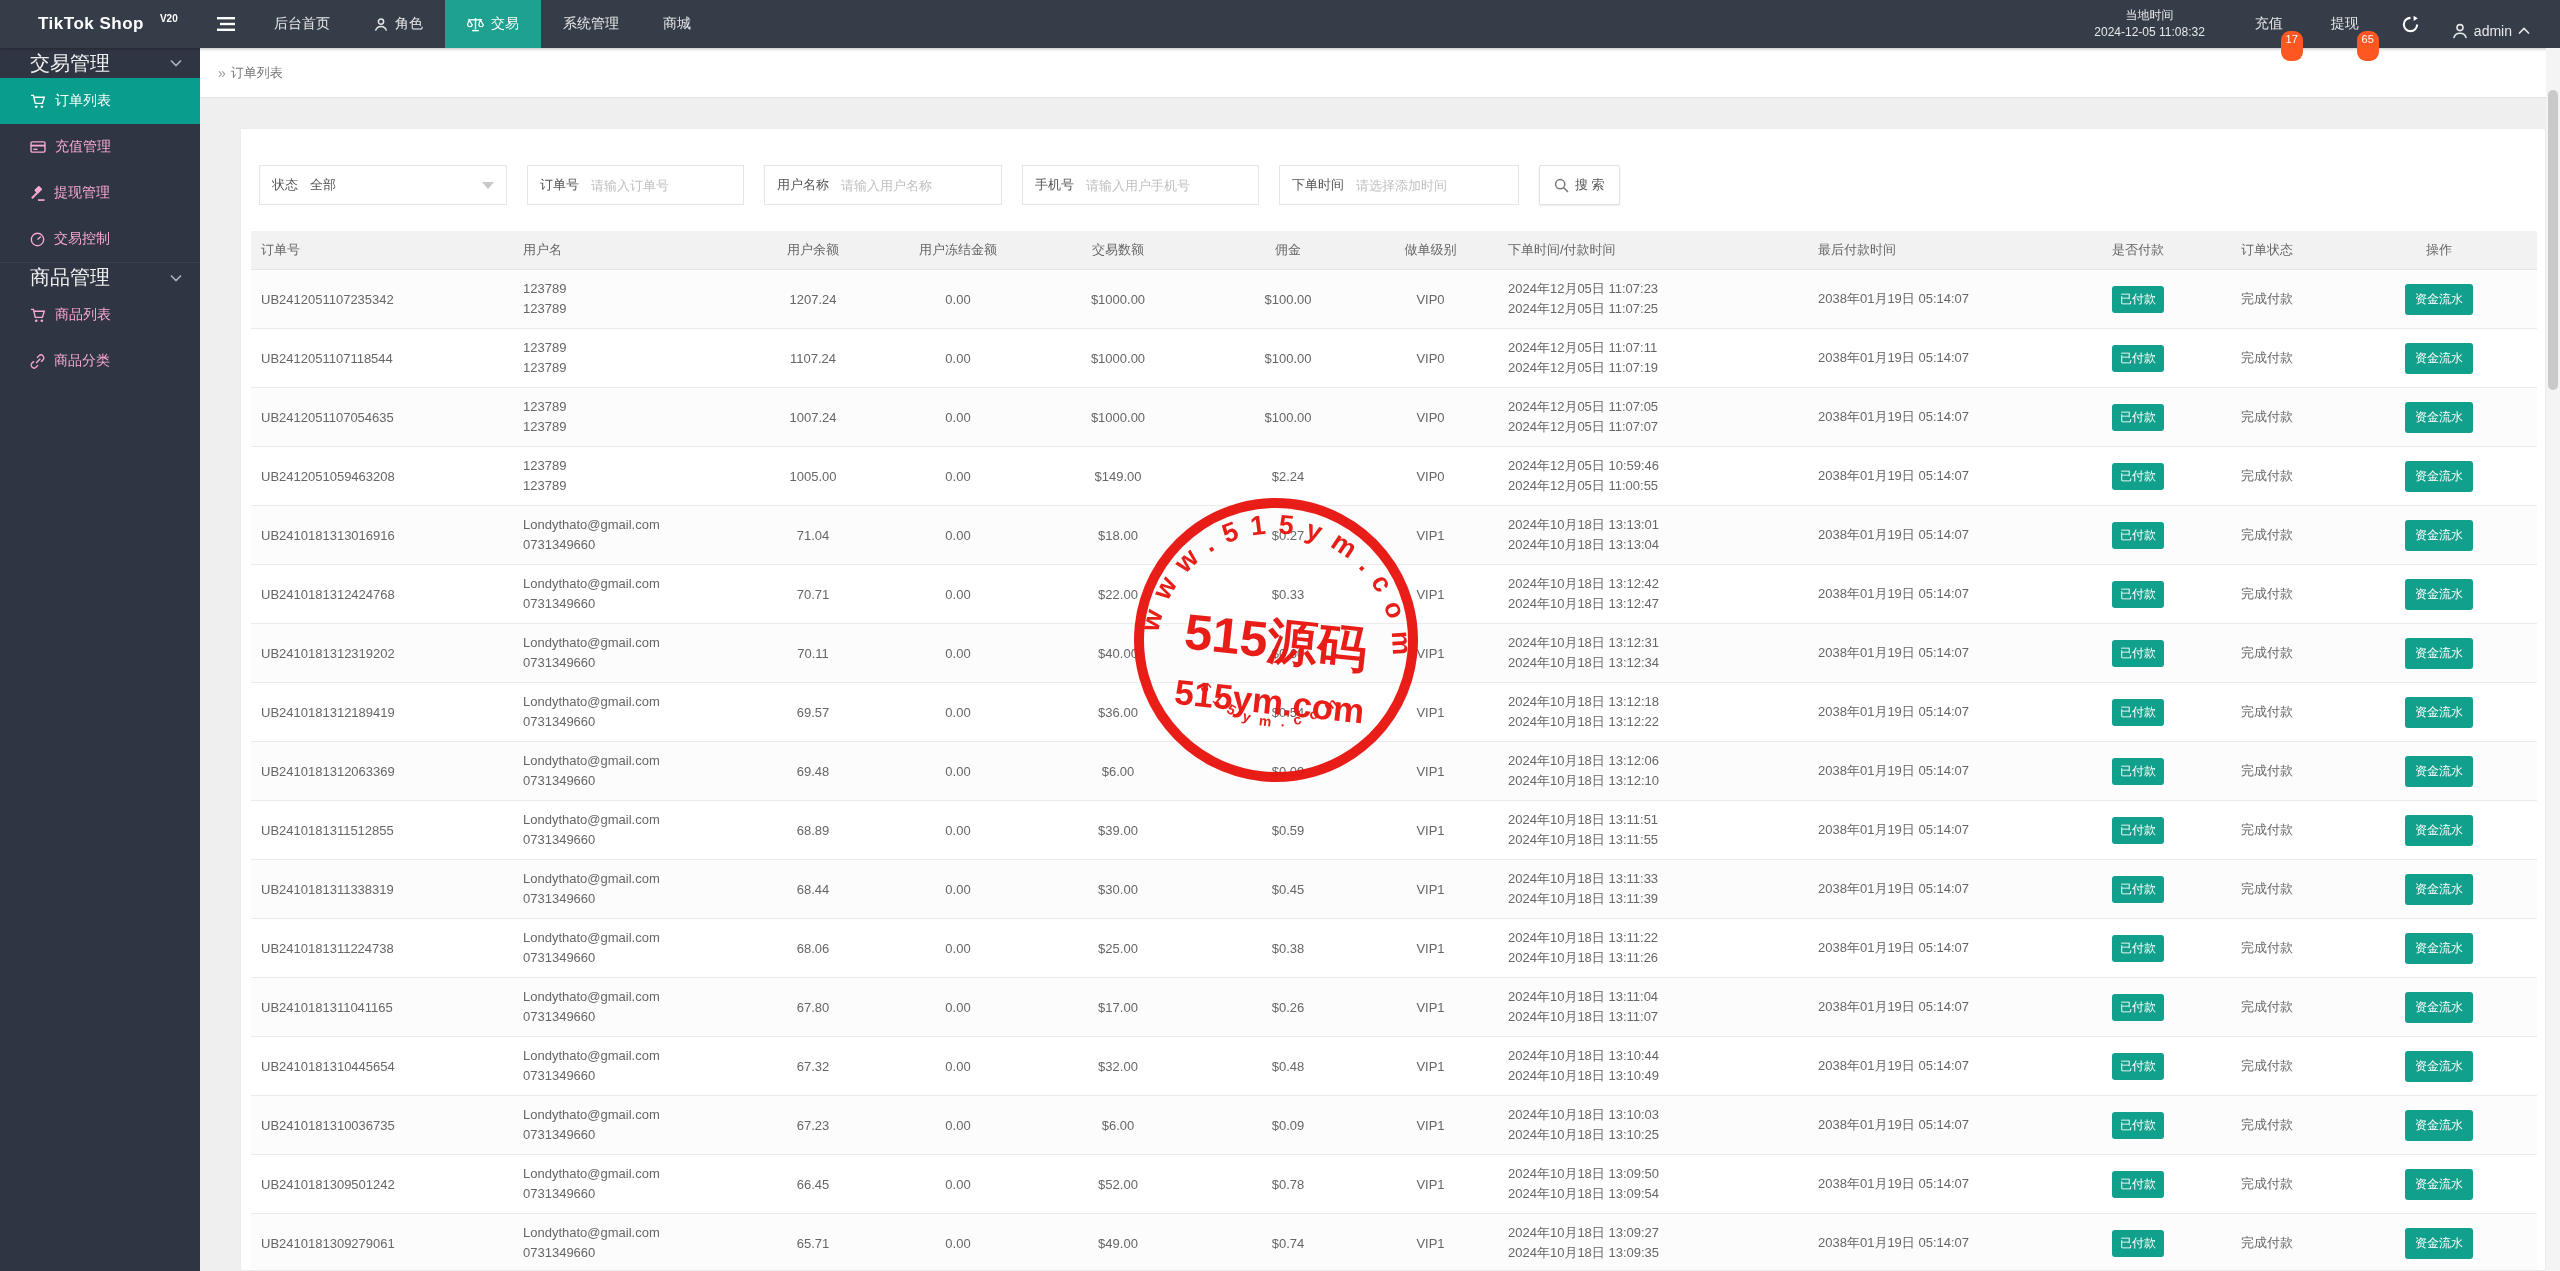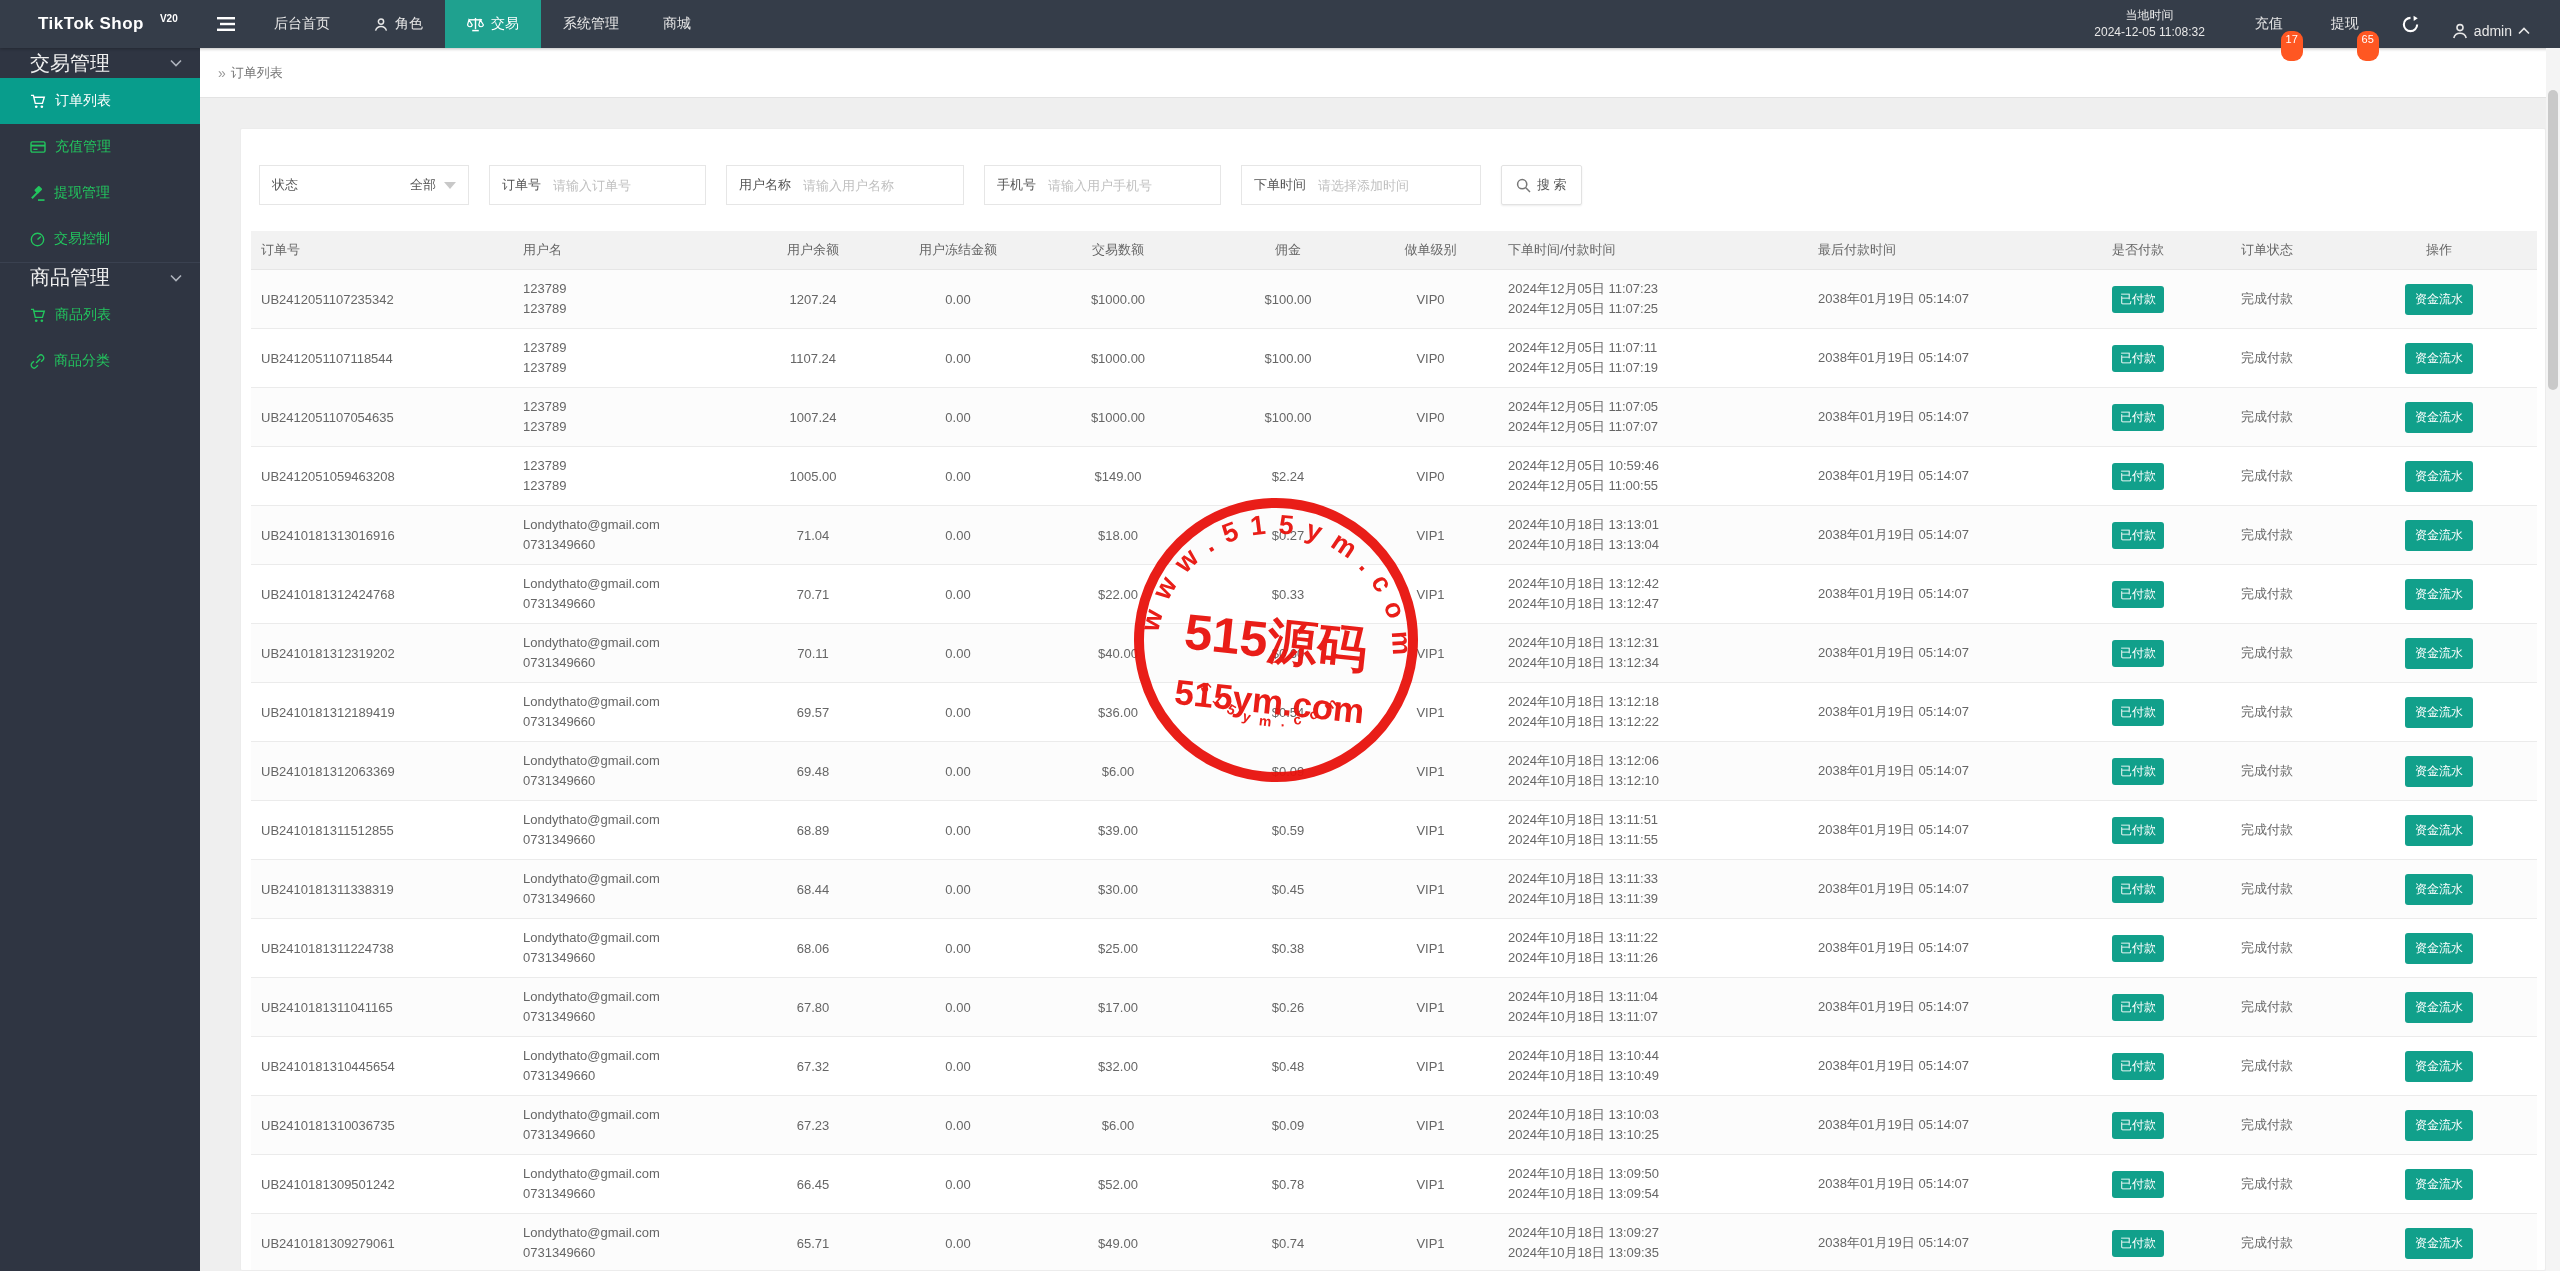--- a/index.html
+++ b/index.html
@@ -20,40 +20,40 @@
   .tb-action { position:relative; display:flex; align-items:center; color:#e8e8e8; font-size:14px; padding:0 24px; cursor:pointer; }
   .tb-badge { position:absolute; top:5px; right:4px; min-width:22px; height:30px; border-radius:9px; background:#ff5722; color:#fff; font-size:11px; line-height:17px; text-align:center; padding:0 5px;margin-top:26px; }
   .tb-refresh { display:flex; align-items:center; padding:0 18px; color:#e8e8e8; cursor:pointer; }
   .tb-user { display:flex; align-items:center; gap:6px; color:#e8e8e8; font-size:14px; padding:0 30px 0 14px; cursor:pointer;margin-top:13px; }
 
   
   .sidebar { position:absolute; top:48px; left:0; width:200px; height:1223px; background:#2f3542; z-index:20; }
   .side-group-title { height:30px; display:flex; align-items:center; color:#f0f0f0; font-size:20px; padding:0 18px 0 30px; cursor:pointer; border-top:1px solid #3a4150; }
   .side-group-title:first-child { border-top:none; }
   .side-group-title .gt-label { flex:1; }
-  .side-item { height:46px; display:flex; align-items:center; gap:9px; padding-left:30px; color:#22c55e; font-size:14px; cursor:pointer; }
+  .side-item { height:46px; display:flex; align-items:center; gap:9px; padding-left:30px; color:#f9a8d4; font-size:14px; cursor:pointer; }
   .side-item.active { background:#089d8c; color:#fff; }
   .side-item svg { flex:0 0 auto; }
 
   
   .main { position:absolute; top:48px; left:200px; width:2360px; height:1223px; background:#efefef; }
   .breadcrumb-bar { height:50px; background:#fff; border-bottom:1px solid #e3e3e3; display:flex; align-items:center; padding-left:18px; color:#777; font-size:13px; gap:7px; }
   .crumb-arrows { color:#999; font-size:14px; letter-spacing:-2px; }
   .card { position:absolute; left:40px; top:80px; width:2306px; height:1143px; background:#fff; border:1px solid #ececec; border-radius:2px; padding:20px 10px 0 10px; overflow:hidden; }
 
   
   .search-legend { display:flex; align-items:center; padding:0 8px; }
   .search-legend .lg-text { color:#6f6f6f; font-size:13px; padding-right:12px; white-space:nowrap; }
   .search-legend .lg-line { flex:1; height:1px; background:#e6e6e6; }
   .filters { display:flex; align-items:center; gap:20px; margin:16px 8px 0 8px; }
   .fbox { display:flex; align-items:center; height:40px; border:1px solid #e6e6e6; background:#fff; padding:0 12px; }
   .fbox .flabel { color:#555; font-size:13px; white-space:nowrap; margin-right:12px; }
   .fbox input { border:none; outline:none; font-size:13px; color:#555; width:130px; font-family:inherit; background:transparent; }
   .fbox input::placeholder { color:#c0c0c0; }
-  .fbox.select { width:210px; cursor:pointer;text-align:right; }
+  .fbox.select { width:248px; cursor:pointer; }
   .fbox.select .fvalue { flex:1; font-size:13px; color:#555; }
   .caret { width:0; height:0; border-left:6px solid transparent; border-right:6px solid transparent; border-top:7px solid #c8c8c8; margin-left:8px; }
   .search-btn { display:flex; align-items:center; gap:6px; height:40px; padding:0 14px; background:#fff; border:1px solid #e2e2e2; border-radius:2px; font-size:13px; color:#555; cursor:pointer; box-shadow:0 1px 2px rgba(0,0,0,.08); }
 
   
   .table-wrap { margin-top:26px; }
   table { border-collapse:collapse; table-layout:fixed; width:2286px; }
   thead th { background:#f2f2f2; color:#666; font-size:13px; font-weight:normal; text-align:left; padding:10px 10px; border-bottom:1px solid #e6e6e6; white-space:nowrap; }
   tbody td { border-bottom:1px solid #ebebeb; padding:9px 10px; font-size:13px; color:#666; vertical-align:middle; height:59px; }
   tbody tr:nth-child(odd) td { background:#fcfcfc; }

